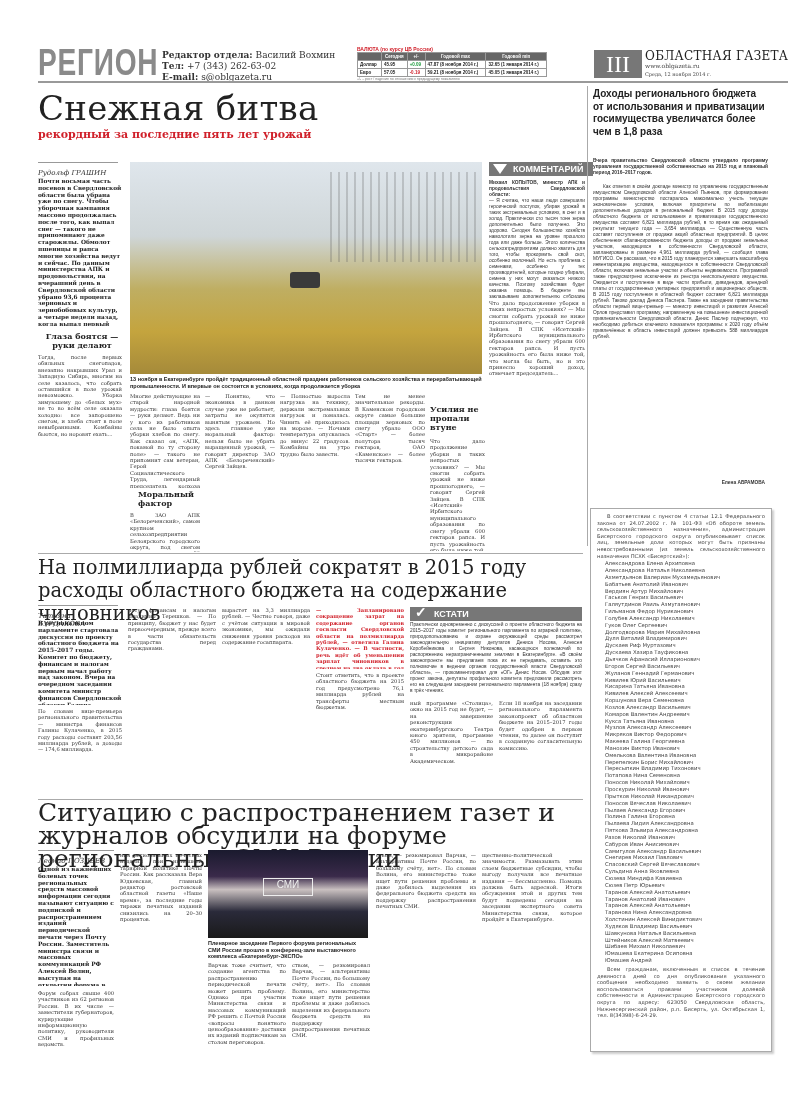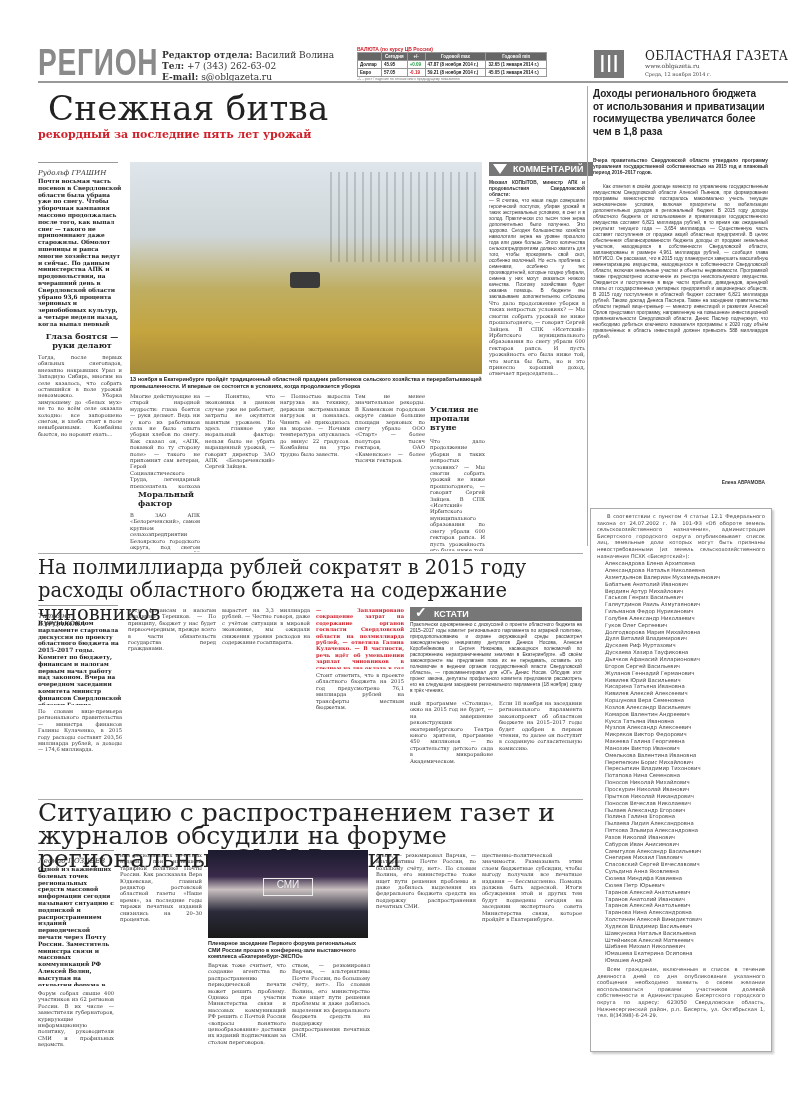--- a/index.html
+++ b/index.html
@@ -9,26 +9,26 @@
   .editor { left: 162px; top: 50px; font-size: 9px; line-height: 11px; color: #333; }
   .editor b { font-weight: bold; }
   .rule-top { left: 38px; top: 81px; width: 750px; height: 2px; background: #999; }
   .fx { left: 357px; top: 46px; width: 190px; font-family: "Liberation Sans", sans-serif; }
   .fx-title { font-size: 5px; font-weight: bold; color: #d0202a; }
   .fx table { border-collapse: collapse; width: 100%; font-size: 4.5px; }
   .fx th { background: #666; color: #fff; font-weight: bold; padding: 1px 2px; border: 1px solid #999; }
   .fx td { padding: 1px 2px; border: 1px solid #999; font-weight: bold; }
   .fx .up { color: #1a9a3a; } .fx .down { color: #d0202a; }
   .fx-note { font-size: 3.5px; color: #777; }
-  .section-num { left: 594px; top: 50px; width: 30px; height: 28px; background: #777; color: #fff; font-size: 24px; text-align: center; line-height: 28px; font-family: Liberation Sans, sans-serif; }
+  .section-num { left: 594px; top: 50px; width: 48px; height: 28px; background: #777; color: #fff; font-size: 24px; text-align: center; line-height: 28px; font-family: Liberation Serif, serif; }
   .paper-name { left: 645px; top: 49px; font-size: 12px; letter-spacing: 0.3px; }
   .paper-url { left: 645px; top: 62px; font-size: 6px; color: #444; }
   .paper-date { left: 645px; top: 71px; font-size: 5px; color: #444; }
   .headline { font-family: "DejaVu Serif", serif; color: #222; }
-  .h-main { left: 38px; top: 88px; font-size: 34px; letter-spacing: 0.3px; margin-left: 10px; }
+  .h-main { left: 38px; top: 88px; font-size: 34px; letter-spacing: 0.3px; }
   .h-sub { left: 38px; top: 128px; font-family: "DejaVu Sans", sans-serif; font-size: 11px; color: #333; line-height: 14px; }
   .h-sub .red { color: #d0202a; font-weight: bold; font-family: "DejaVu Serif", serif; }
   .byline { font-size: 7px; color: #333; border-top: 1px solid #999; padding-top: 6px; font-style: italic; }
   .bodytext { font-size: 5.2px; line-height: 6.4px; color: #333; text-align: justify; overflow: hidden; }
   .lead { font-size: 5.8px; line-height: 6.8px; font-weight: bold; color: #222; overflow: hidden; }
   .photo { background: linear-gradient(180deg, #dfe6ec 0%, #cfd6d8 35%, #bfae62 60%, #c4a43e 80%, #a58a3a 100%); }
   .photo2 { background: linear-gradient(180deg, #1a1a2e 0%, #3a2a4a 30%, #c9c0c0 45%, #2a2a3a 70%, #1a1a1a 100%); }
   .caption { font-family: "Liberation Sans", sans-serif; font-weight: bold; font-size: 5.5px; line-height: 6.5px; color: #222; }
   .subhead { font-size: 8px; font-weight: bold; line-height: 9px; font-family: "DejaVu Serif", serif; }
   .boxhead { background: #777; color: #fff; font-family: "Liberation Sans", sans-serif; font-weight: bold; font-size: 9px; padding: 2px 4px 2px 24px; position: relative; }
@@ -44,21 +44,21 @@
   .notice-list { list-style: none; margin: 1px 0 2px 8px; }
   .notice-list li { font-size: 5.3px; line-height: 6.85px; }
   .notice-outro { font-size: 5.2px; line-height: 6.6px; text-align: justify; text-indent: 10px; }
   .red-quote { color: #d0202a; font-weight: bold; }
 </style>
 </head>
 <body>
 
 <div class="abs masthead-title">РЕГИОН</div>
 <div class="abs editor">
-  <div><b>Редактор отдела:</b> <span>Василий Волина</span></div>
+  <div><b>Редактор отдела:</b> <span>Василий Вохмин</span></div>
   <div><b>Тел:</b> <span>+7 (343) 262-63-02</span></div>
   <div><b>E-mail:</b> <span>s@oblgazeta.ru</span></div>
 </div>
 
 <div class="abs fx">
   <div class="fx-title">ВАЛЮТА (по курсу ЦБ России)</div>
   <table>
     <tbody>
         <tr>
       <th></th>

